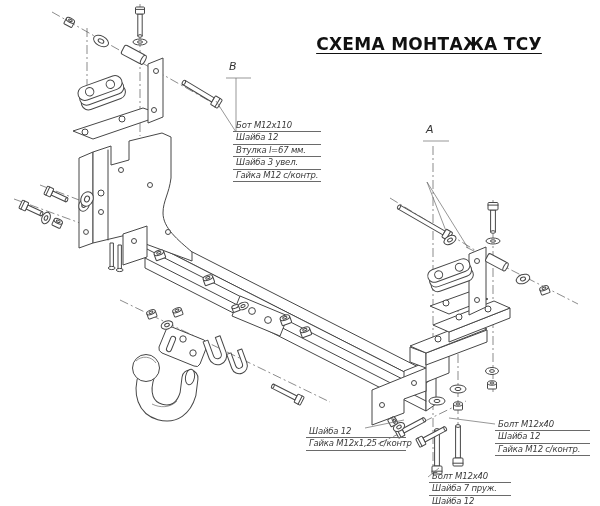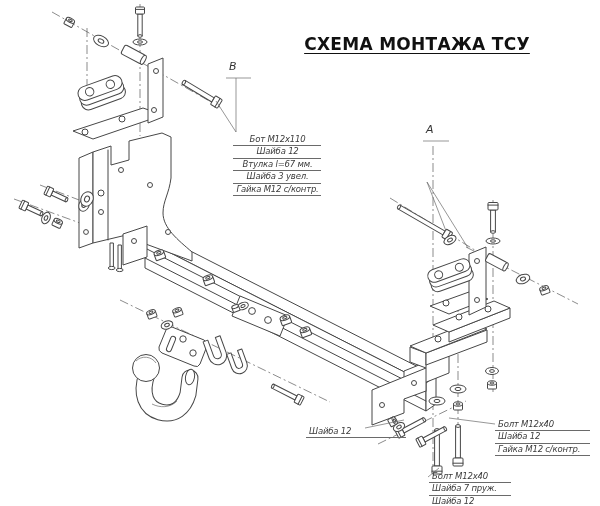--- a/index.html
+++ b/index.html
@@ -1,19 +1,19 @@
 <!DOCTYPE html>
 <html><head>
 <meta charset="utf-8">
 <style>
   html,body{margin:0;padding:0;background:#fff;}
   #stage{position:relative;width:600px;height:506px;background:#ffffff;overflow:hidden;
          font-family:"DejaVu Sans",sans-serif;}
   #art{position:absolute;left:0;top:0;}
-  .title{position:absolute;left:302px;top:34px;width:230px;text-align:center;
+  .title{position:absolute;left:314px;top:34px;width:230px;text-align:center;
          font-size:17px;font-weight:bold;color:#111;letter-spacing:.3px;
          text-decoration:underline;text-underline-offset:3px;white-space:nowrap;}
   .marker{position:absolute;font-size:11px;font-style:italic;color:#333;}
   .callout{position:absolute;font-size:8.5px;font-style:italic;color:#3a3a3a;
            letter-spacing:-0.2px;line-height:11.4px;}
   .cl{border-bottom:0.8px solid #6a6a6a;padding:0 2px 0 3px;white-space:nowrap;}
   
   .ln{fill:none;stroke:#474747;stroke-width:1;stroke-linejoin:round;stroke-linecap:round;}
   .fc{fill:#ffffff;stroke:#474747;stroke-width:1;stroke-linejoin:round;}
   .ax{fill:none;stroke:#5a5a5a;stroke-width:0.7;stroke-dasharray:9 3 2 3;}
@@ -376,31 +376,32 @@
     <line class="thin" x1="495" y1="424" x2="449" y2="418"></line>
     <line class="thin" x1="428" y1="477" x2="439" y2="468"></line>
   </g>
 </svg>
 
   <div class="title">СХЕМА МОНТАЖА ТСУ</div>
 
   <span class="marker" style="left:229px;top:60px;">В</span>
   <span class="marker" style="left:426px;top:123px;">А</span>
 
-  <div class="callout" style="left:233px;top:134px;width:88px;text-align:center;">
+  <div class="callout" style="left:233px;top:120px;width:88px;">
     <div class="cl">Бот  M12х110</div>
     <div class="cl">Шайба 12</div>
     <div class="cl">Втулка l=67 мм.</div>
     <div class="cl">Шайба 3 увел.</div>
     <div class="cl">Гайка М12 с/контр.</div>
   </div>
 
 
   <div class="callout" style="left:306px;top:426px;width:100px;">
     <div class="cl">Шайба 12</div>
+    <div class="cl">Гайка М12х1,25 с/контр</div>
   </div>
 
   <div class="callout" style="left:495px;top:419px;width:95px;">
     <div class="cl">Болт  М12х40</div>
     <div class="cl">Шайба 12</div>
     <div class="cl">Гайка М12 с/контр.</div>
   </div>
 
   <div class="callout" style="left:429px;top:471px;width:82px;">
     <div class="cl">Болт  М12х40</div>

